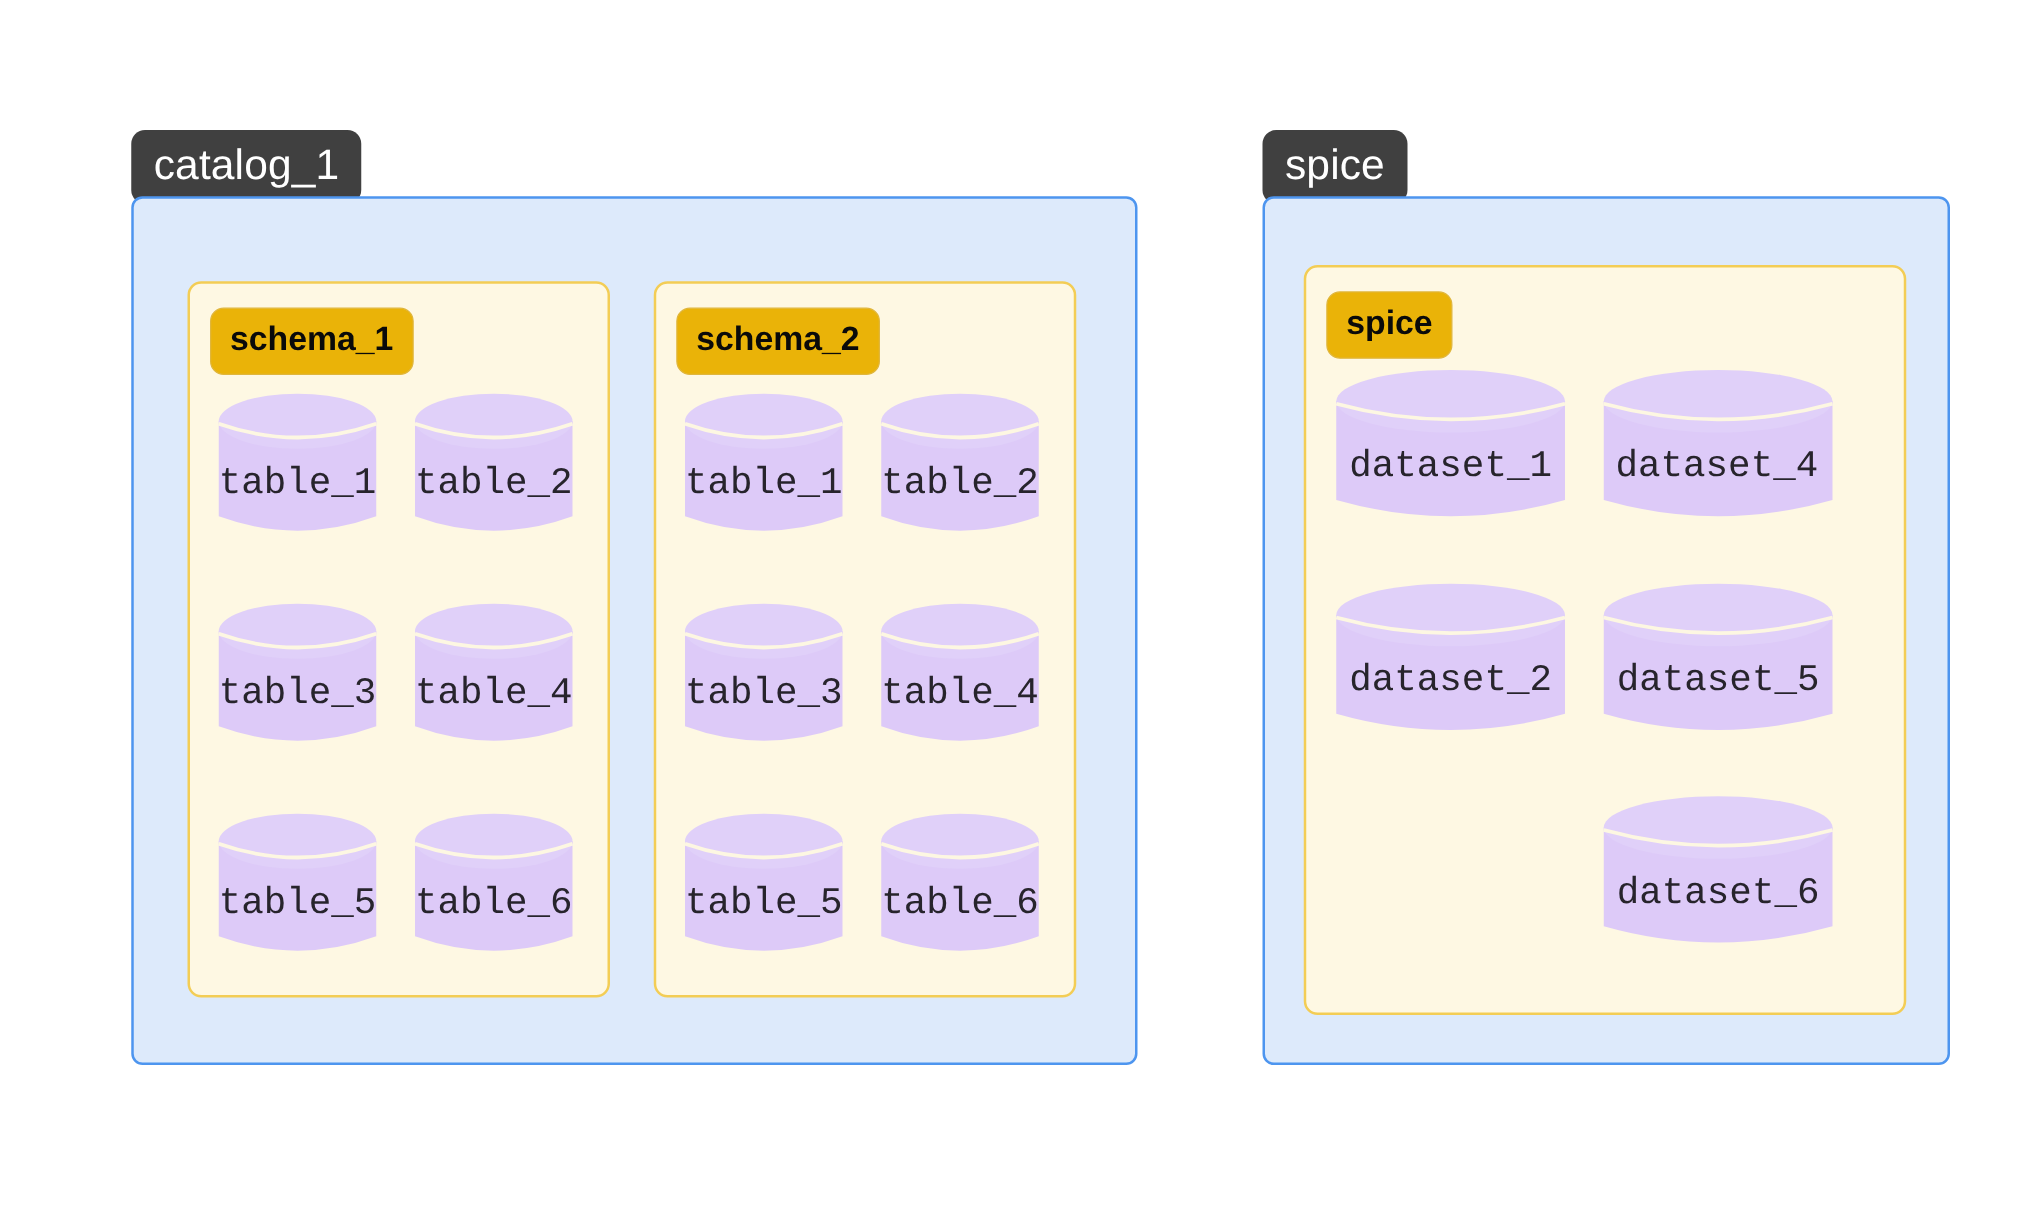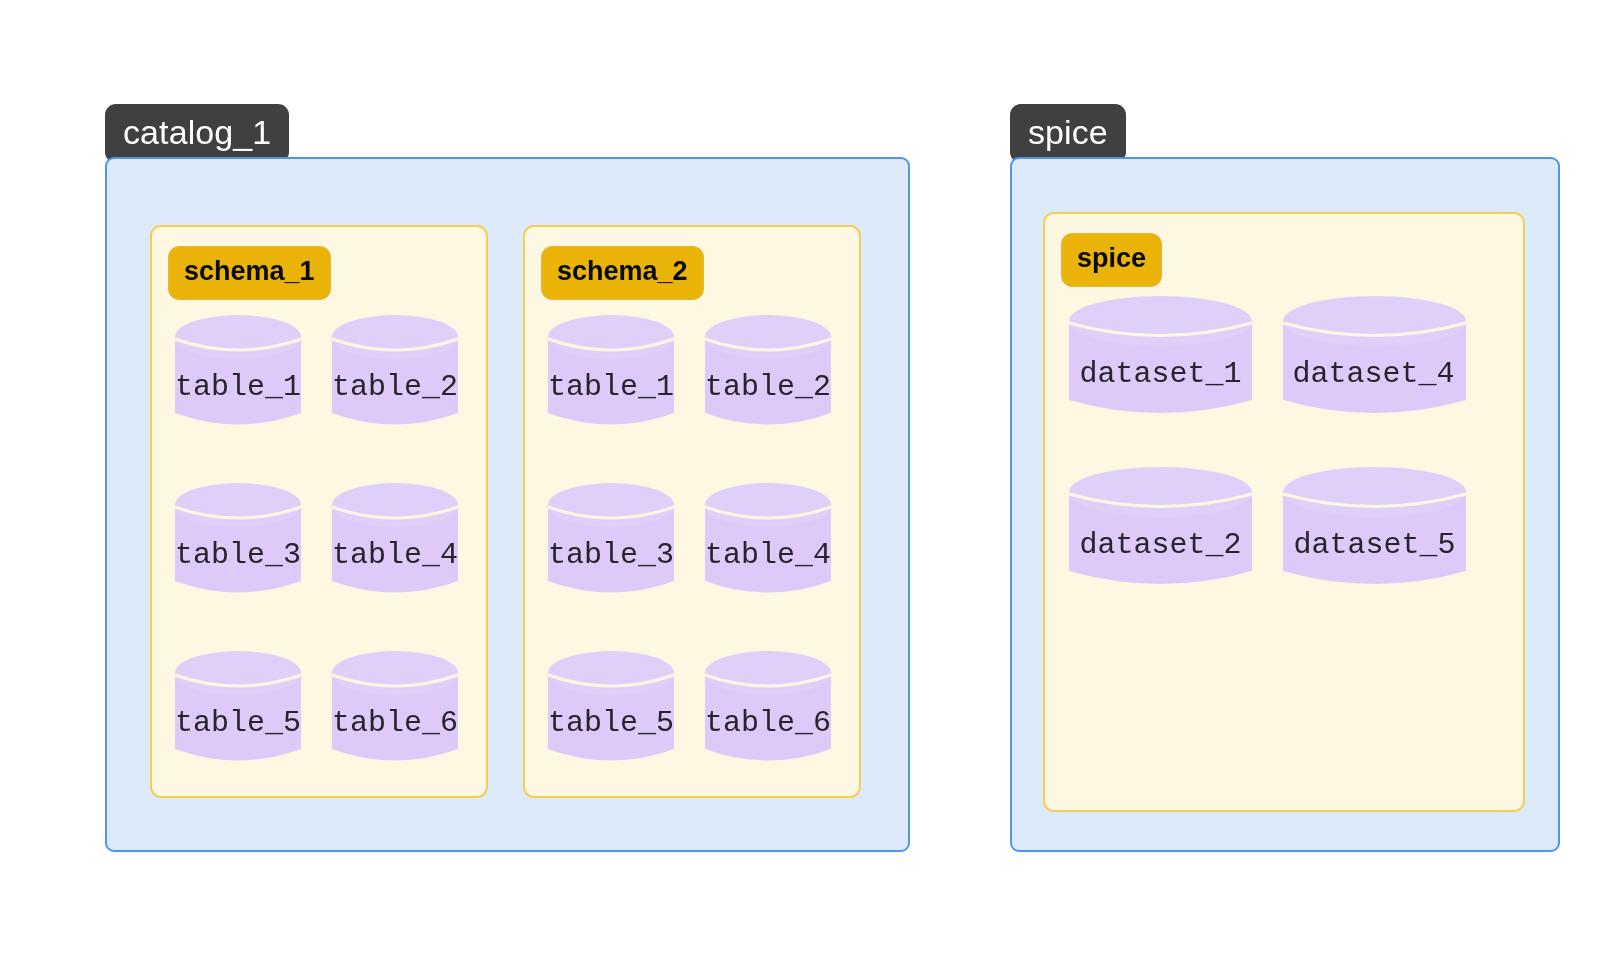--- a/index.html
+++ b/index.html
@@ -264,16 +264,24 @@
       <div class="cyl" style="left:238px; top:252px; width:183px; height:131px;">
         <svg width="183" height="131" viewBox="0 0 183 131">
           <path d="M0,26 L0,105 Q91.5,131 183,105 L183,26 Z" fill="#ddcaf8"></path>
           <ellipse cx="91.5" cy="26" rx="91.5" ry="25" fill="#e0d0f9"></ellipse>
           <path d="M0,28 Q91.5,53 183,28" fill="none" stroke="#fdf7e2" stroke-width="3"></path>
         </svg>
         <div class="cyl-label" style="top:64px;">dataset_5</div>
       </div>
 
 
+      <div class="cyl" style="left:238px; top:422px; width:183px; height:131px;">
+        <svg width="183" height="131" viewBox="0 0 183 131">
+          <path d="M0,26 L0,105 Q91.5,131 183,105 L183,26 Z" fill="#ddcaf8"></path>
+          <ellipse cx="91.5" cy="26" rx="91.5" ry="25" fill="#e0d0f9"></ellipse>
+          <path d="M0,28 Q91.5,53 183,28" fill="none" stroke="#fdf7e2" stroke-width="3"></path>
+        </svg>
+        <div class="cyl-label" style="top:64px;">dataset_6</div>
+      </div>
     </div>
   </div>
 
 </div>
 
 </body></html>

